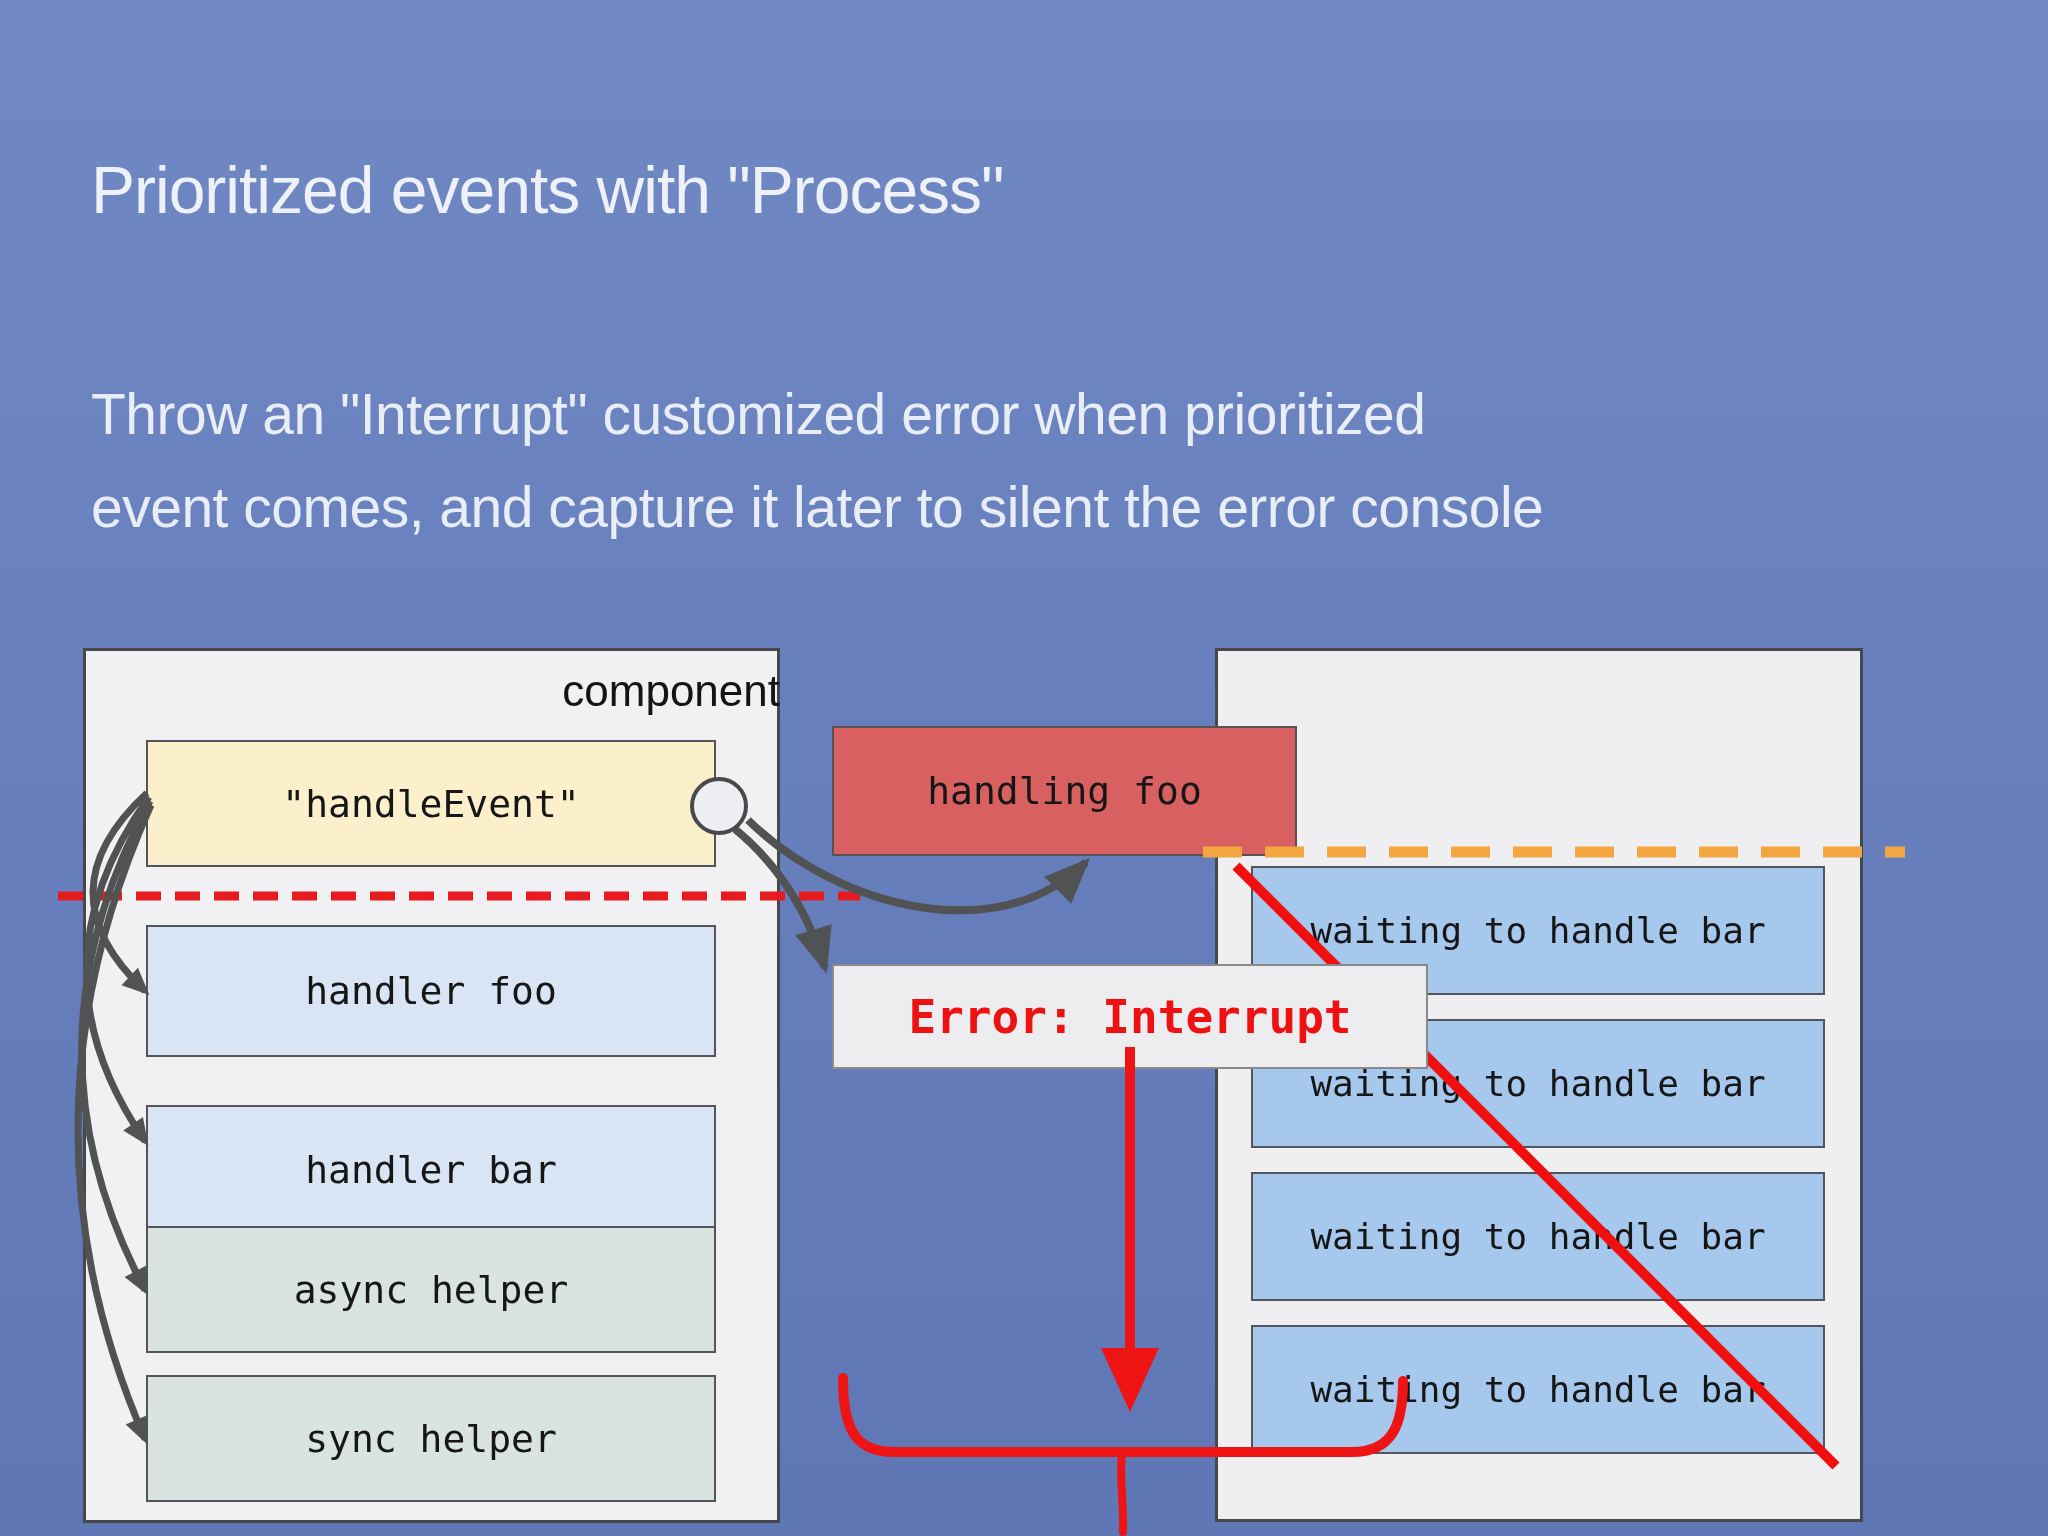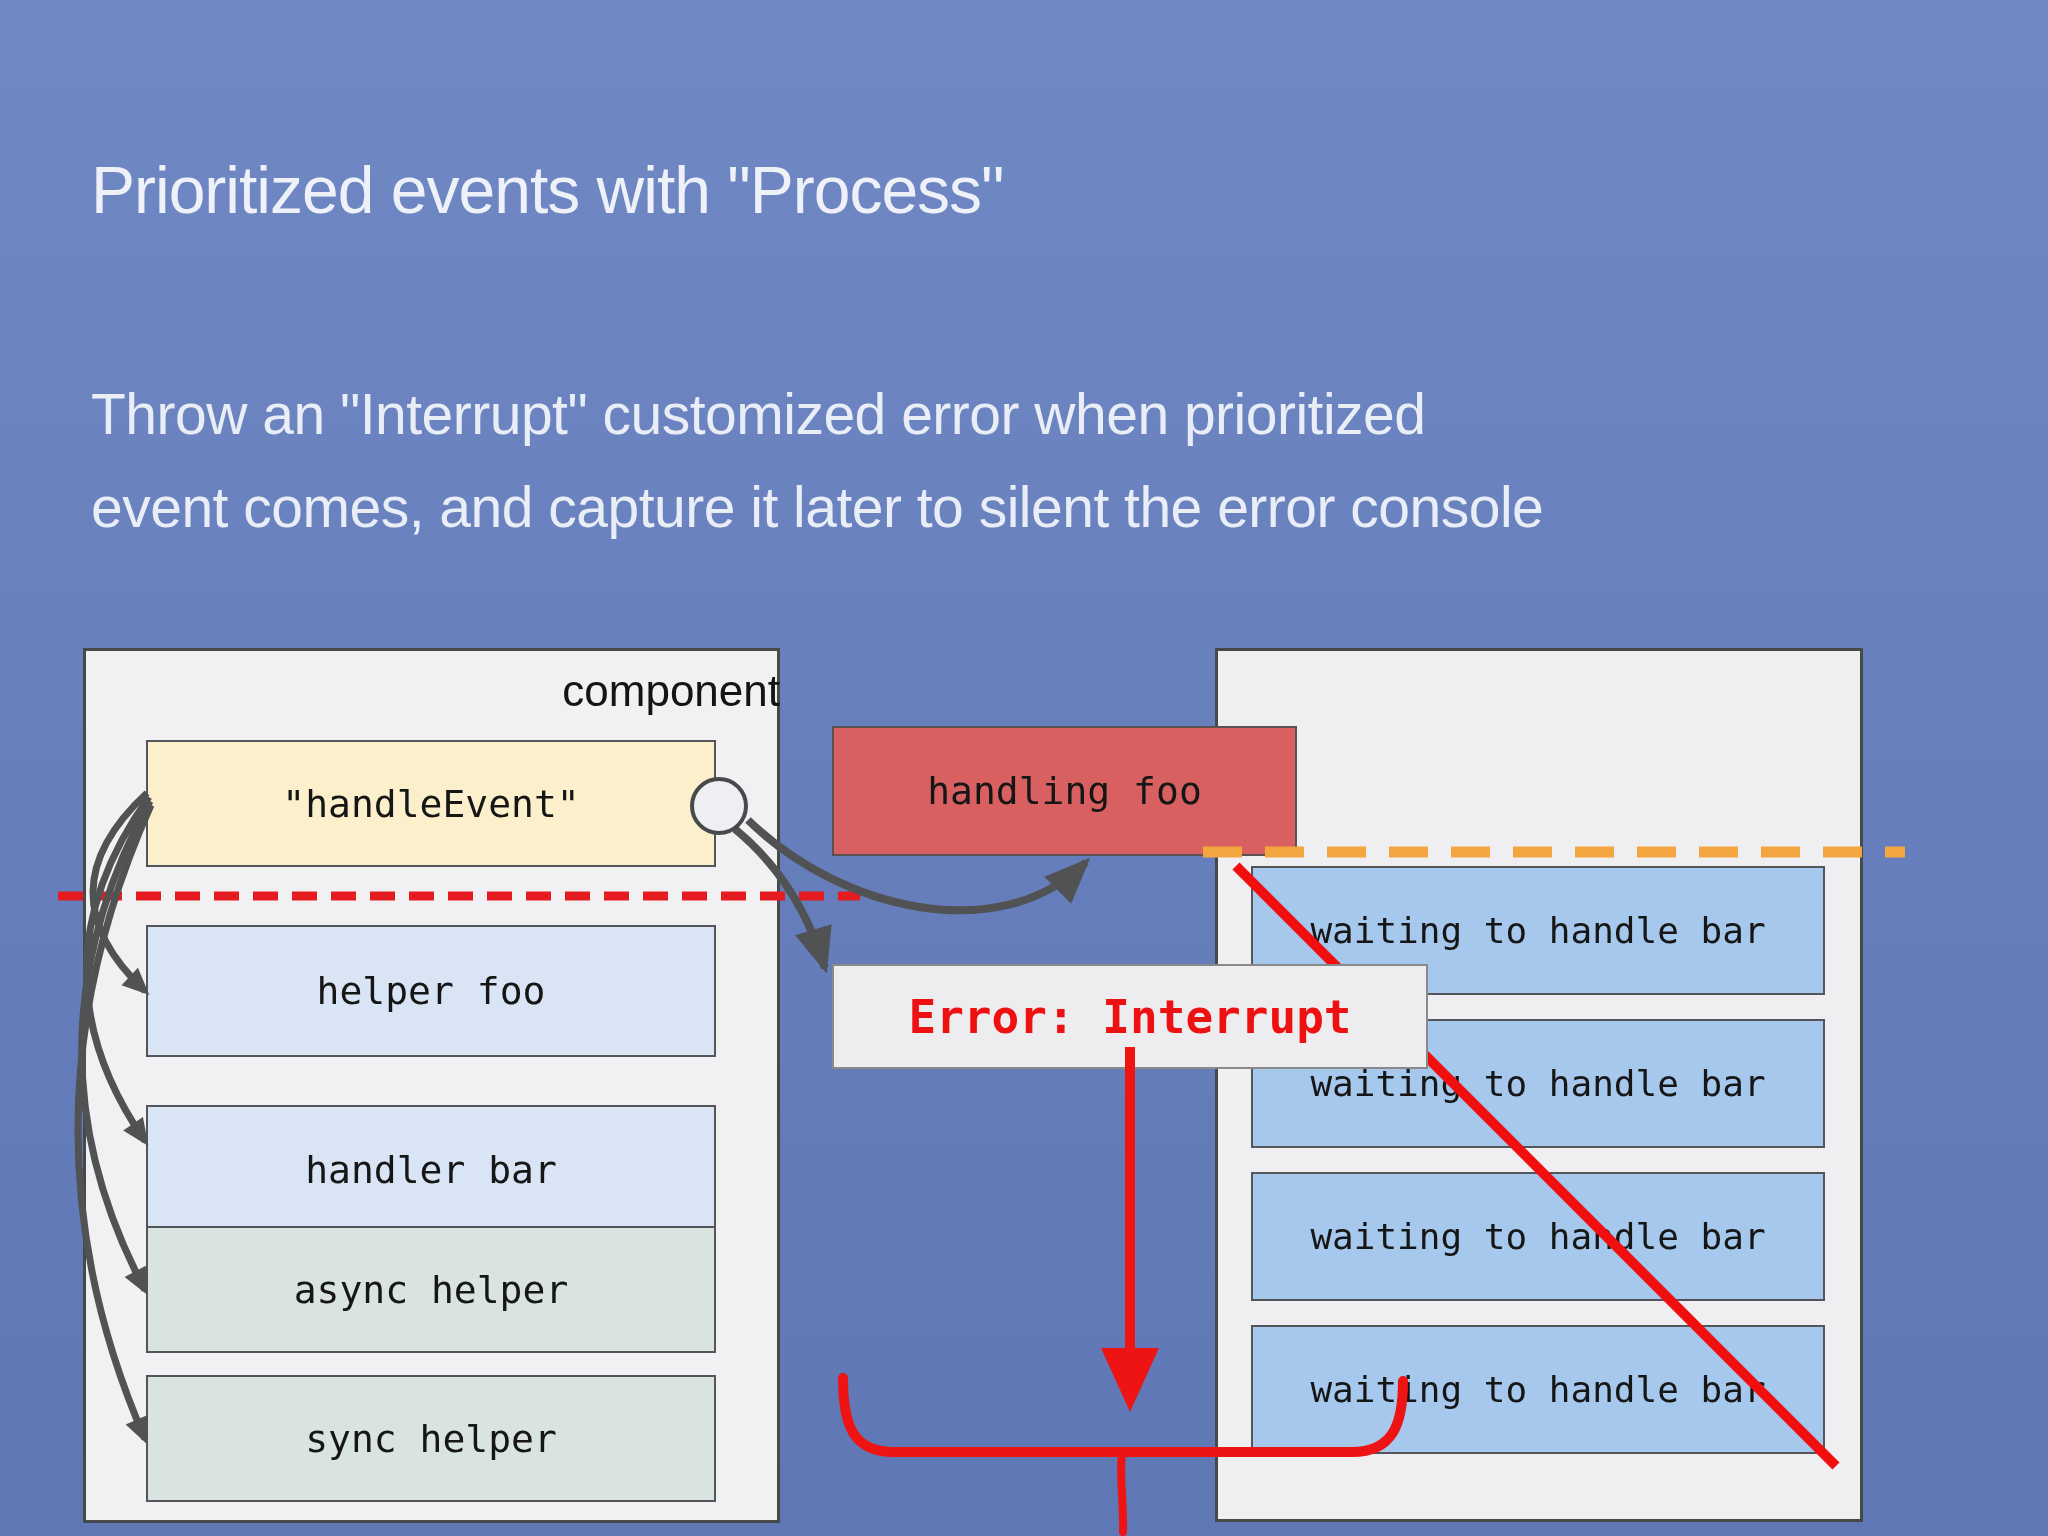--- a/index.html
+++ b/index.html
@@ -79,21 +79,21 @@
   <div class="abs" id="page-subtitle">
     <div>Throw an "Interrupt" customized error when prioritized</div>
     <div>event comes, and capture it later to silent the error console</div>
   </div>
 
   <div class="panel" id="component-panel"></div>
   <div class="panel" id="queue-panel"></div>
   <div class="abs" id="component-panel-title">component</div>
 
   <div class="dbox lbox" id="box-handle-event">"handleEvent"</div>
-  <div class="dbox lbox" id="box-handler-foo">helper foo</div>
+  <div class="dbox lbox" id="box-handler-foo">handler foo</div>
   <div class="dbox lbox" id="box-handler-bar">handler bar</div>
   <div class="dbox lbox" id="box-sync-helper">sync helper</div>
   <div class="dbox lbox" id="box-async-helper">async helper</div>
 
   <div class="dbox qbox" id="qbox-0">waiting to handle bar</div>
   <div class="dbox qbox" id="qbox-1">waiting to handle bar</div>
   <div class="dbox qbox" id="qbox-2">waiting to handle bar</div>
   <div class="dbox qbox" id="qbox-3">waiting to handle bar</div>
 
   <div class="dbox" id="handling-box">handling foo</div>

